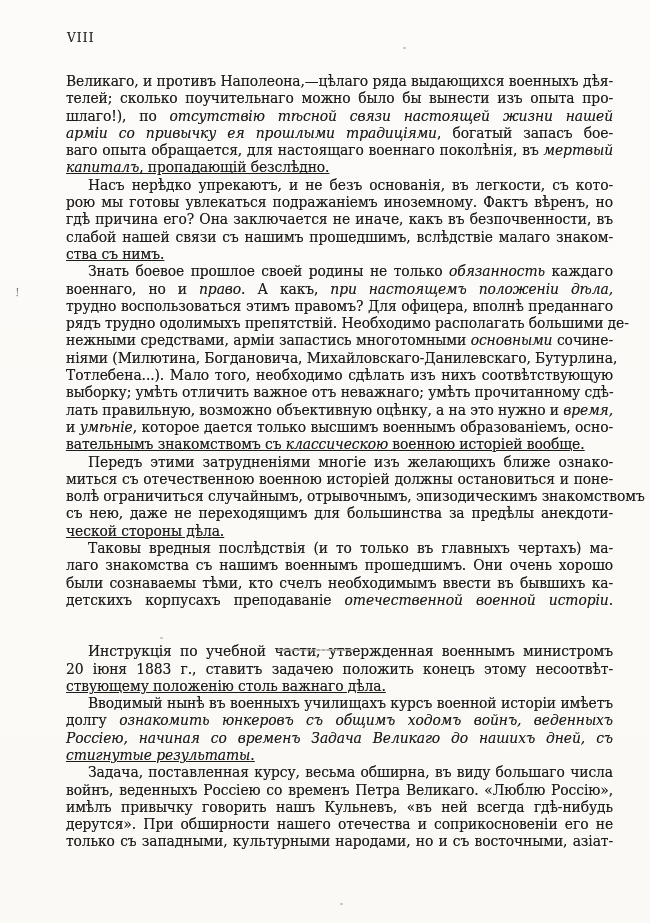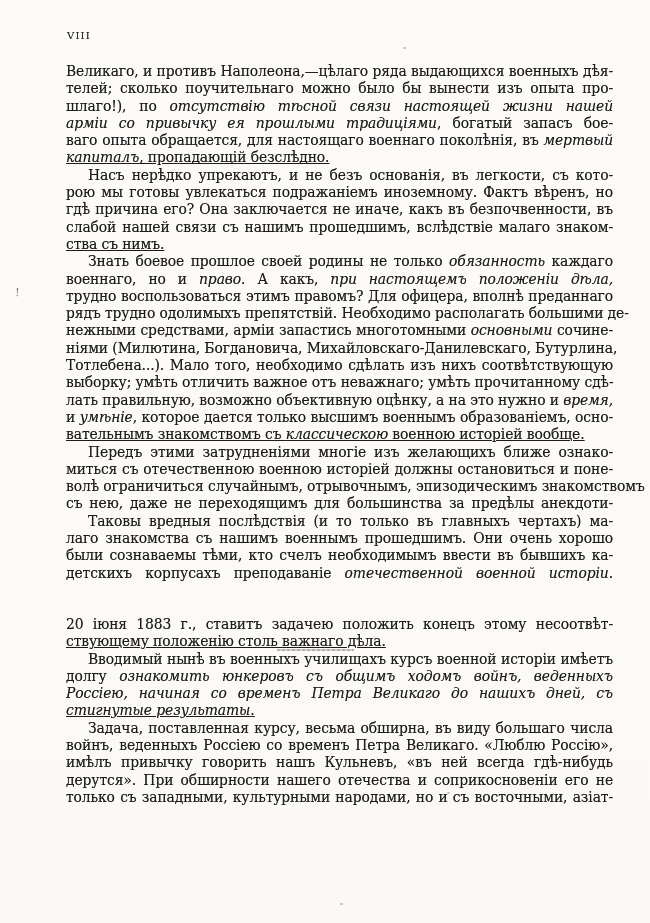--- a/index.html
+++ b/index.html
@@ -17,30 +17,30 @@
   }
   #scan-page {
     position: absolute;
     inset: 0;
     background: linear-gradient(180deg, #fcfbf9 0%, #fbfaf7 60%, #faf9f6 100%);
   }
   #page-number {
     position: absolute;
     left: 67px;
     top: 26px;
-    font-size: 14px;
+    font-size: 17px;
     letter-spacing: 1.2px;
     font-variant-caps: all-small-caps;
     color: #2a2928;
     text-shadow: 0 0 0.3px rgba(30,30,30,.5);
   }
   #text-block {
     position: absolute;
     left: 66px;
-    top: 63px;
+    top: 73px;
     width: 547px;
     text-shadow: 0 0 0.35px rgba(25,25,25,.55);
   }
   .para { margin: 0; }
   .para.gap { margin-top: 34px; }
   .line {
     height: 17.3px;
     line-height: 17.3px;
     font-size: 13.9px;
     letter-spacing: -0.1px;
@@ -113,35 +113,37 @@
         <div class="line"><span>выборку; умѣть отличить важное отъ неважнаго; умѣть прочитанному сдѣ-</span></div>
         <div class="line"><span>лать правильную, возможно объективную оцѣнку, а на это нужно и </span><em>время,</em></div>
         <div class="line"><span>и </span><em>умѣніе</em><span>, которое дается только высшимъ военнымъ образованіемъ, осно-</span></div>
         <div class="line short"><span>вательнымъ знакомствомъ съ </span><em>классическою</em><span> военною исторіей вообще.</span></div>
       </div>
       <div class="para">
         <div class="line first"><span>Передъ этими затрудненіями многіе изъ желающихъ ближе ознако-</span></div>
         <div class="line"><span>миться съ отечественною военною исторіей должны остановиться и поне-</span></div>
         <div class="line"><span>волѣ ограничиться случайнымъ, отрывочнымъ, эпизодическимъ знакомствомъ</span></div>
         <div class="line"><span>съ нею, даже не переходящимъ для большинства за предѣлы анекдоти-</span></div>
+        <div class="line short"><span>ческой стороны дѣла.</span></div>
       </div>
       <div class="para">
         <div class="line first"><span>Таковы вредныя послѣдствія (и то только въ главныхъ чертахъ) ма-</span></div>
         <div class="line"><span>лаго знакомства съ нашимъ военнымъ прошедшимъ. Они очень хорошо</span></div>
         <div class="line"><span>были сознаваемы тѣми, кто счелъ необходимымъ ввести въ бывшихъ ка-</span></div>
         <div class="line"><span>детскихъ корпусахъ преподаваніе </span><em>отечественной военной исторіи</em><span>.</span></div>
       </div>
       <div class="para gap">
+        <div class="line first"><span>Инструкція по учебной части, утвержденная военнымъ министромъ</span></div>
         <div class="line"><span>20 іюня 1883 г., ставитъ задачею положить конецъ этому несоотвѣт-</span></div>
         <div class="line short"><span>ствующему положенію столь важнаго дѣла.</span></div>
       </div>
       <div class="para">
         <div class="line first"><span>Вводимый нынѣ въ военныхъ училищахъ курсъ военной исторіи имѣетъ</span></div>
         <div class="line"><span>долгу </span><em>ознакомить юнкеровъ съ общимъ ходомъ войнъ, веденныхъ</em></div>
-        <div class="line"><em>Россіею, начиная со временъ Петра Великаго до нашихъ дней, съ</em></div>
+        <div class="line"><em>Россіею, начиная со временъ Задача Великаго до нашихъ дней, съ</em></div>
         <div class="line short"><em>стигнутые результаты</em><span>.</span></div>
       </div>
       <div class="para">
         <div class="line first"><span>Задача, поставленная курсу, весьма обширна, въ виду большаго числа</span></div>
         <div class="line"><span>войнъ, веденныхъ Россіею со временъ Петра Великаго. «Люблю Россію»,</span></div>
         <div class="line"><span>имѣлъ привычку говорить нашъ Кульневъ, «въ ней всегда гдѣ-нибудь</span></div>
         <div class="line"><span>дерутся». При обширности нашего отечества и соприкосновеніи его не</span></div>
         <div class="line"><span>только съ западными, культурными народами, но и съ восточными, азіат-</span></div>
       </div>
     </div>

